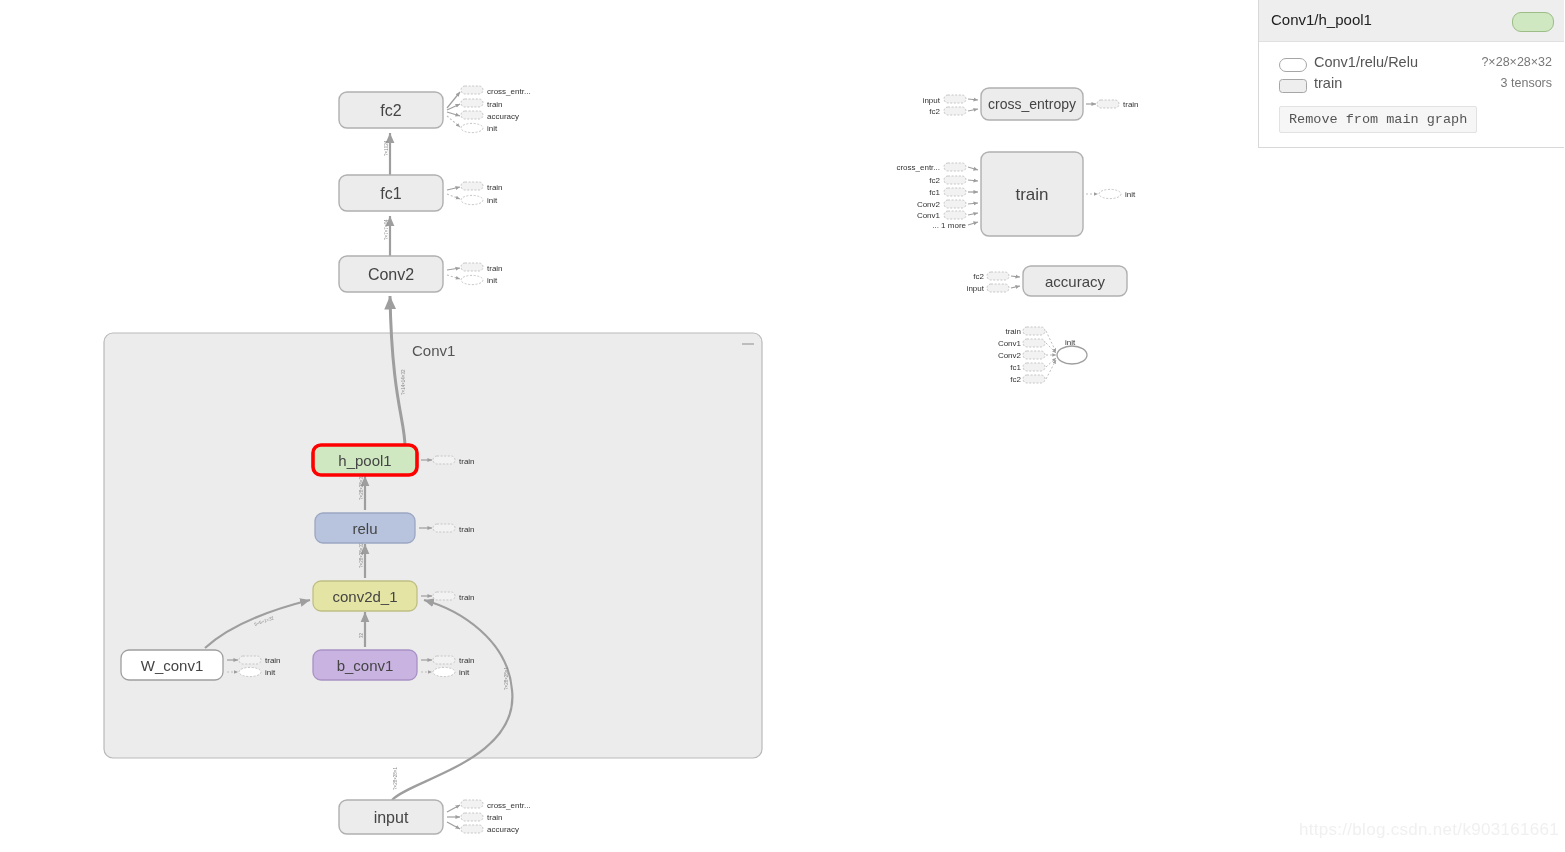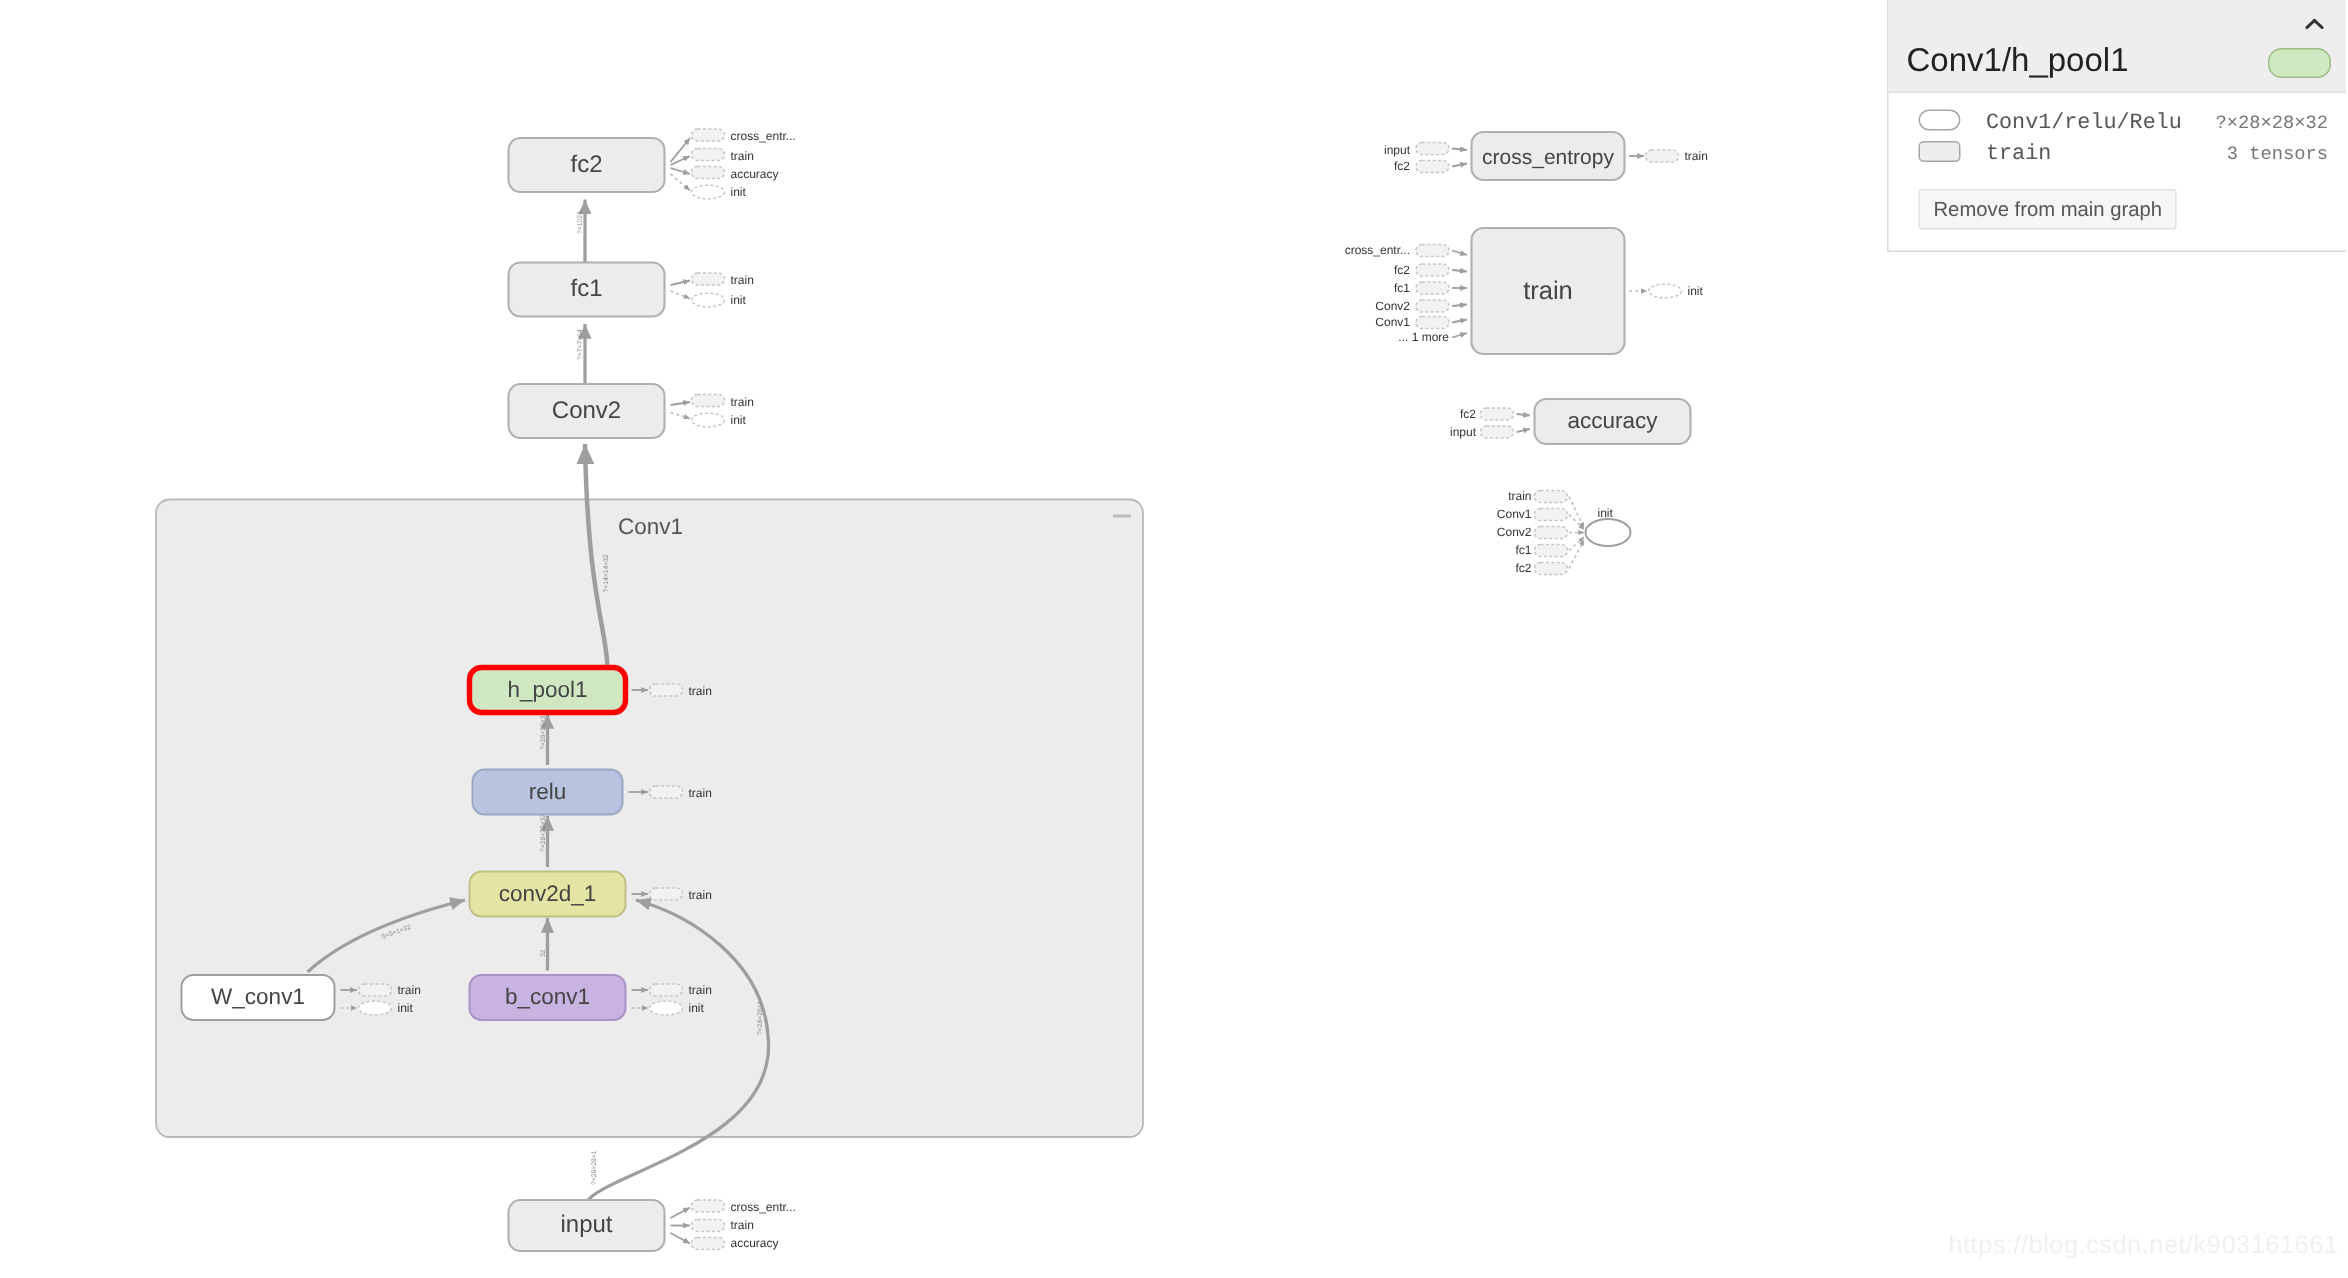--- a/index.html
+++ b/index.html
@@ -14,50 +14,50 @@
   
   .panel{
     position:absolute;left:1258px;top:0;width:306px;
     background:#ffffff;border-left:1px solid #d8d8d8;border-bottom:1px solid #d8d8d8;
     box-sizing:border-box;
   }
   .panel-head{
     background:#eeeeee;padding:9px 12px 10px 12px;position:relative;
     border-bottom:1px solid #e0e0e0;
   }
-  .panel-title{font-size:22px;color:#212121;line-height:22px;margin-top:20px;}
+  .panel-title{font-size:15px;color:#212121;line-height:22px;}
   .panel-sub{font-size:14.5px;color:#757575;line-height:19px;margin-top:2px;}
   .chevron{
     position:absolute;right:14px;top:11px;width:14px;height:9px;cursor:pointer;
   }
   .chevron:before,.chevron:after{
     content:"";position:absolute;top:4px;width:9px;height:2px;background:#333;border-radius:1px;
   }
   .chevron:before{left:0;transform:rotate(-42deg);}
   .chevron:after{left:5px;transform:rotate(42deg);}
   .swatch{
     position:absolute;right:10px;bottom:9px;width:40px;height:18px;border-radius:9px;
     background:#cfe8c2;border:1.5px solid #9cbd86;
   }
   .panel-body{padding:10px 12px 14px 12px;}
   .sec-title{font-size:15.5px;color:#212121;font-weight:bold;margin:0 0 2px 0;line-height:22px;}
   .sec-title.sp{margin-top:6px;}
-  .io-row{display:flex;align-items:flex-start;gap:17px;padding:1px 0 1px 8px;line-height:19px;font-family:Liberation Mono, monospace;}
+  .io-row{display:flex;align-items:flex-end;gap:7px;padding:1px 0 1px 8px;line-height:19px;}
   .io-name{font-size:14.5px;color:#555;white-space:nowrap;}
   .io-shape{font-size:12.5px;color:#777;margin-left:auto;white-space:nowrap;}
   .glyph-op{
     width:26px;height:12px;border:1.3px solid #a6a6a6;border-radius:7px;background:#fff;flex:none;
   }
   .glyph-group{
     width:26px;height:12px;border:1.3px solid #a6a6a6;border-radius:3.5px;background:#eeeeee;flex:none;
   }
   .rm-btn{
     display:inline-block;margin-top:12px;margin-left:8px;
     background:#f6f6f6;border:1px solid #e2e2e2;border-radius:2px;
-    padding:5px 9px;font-size:13.5px;color:#555;cursor:pointer;
+    padding:5px 9px;font-size:13.5px;color:#555;cursor:pointer;font-family:Liberation Mono, monospace;
   }
 
   
   .watermark{
     position:absolute;right:6px;bottom:12px;
     font-size:17px;color:#f0f0f0;letter-spacing:.3px;white-space:nowrap;
   }
 
   
   .nlabel{font-family:"Liberation Sans",sans-serif;fill:#444;text-anchor:middle;dominant-baseline:central;}

